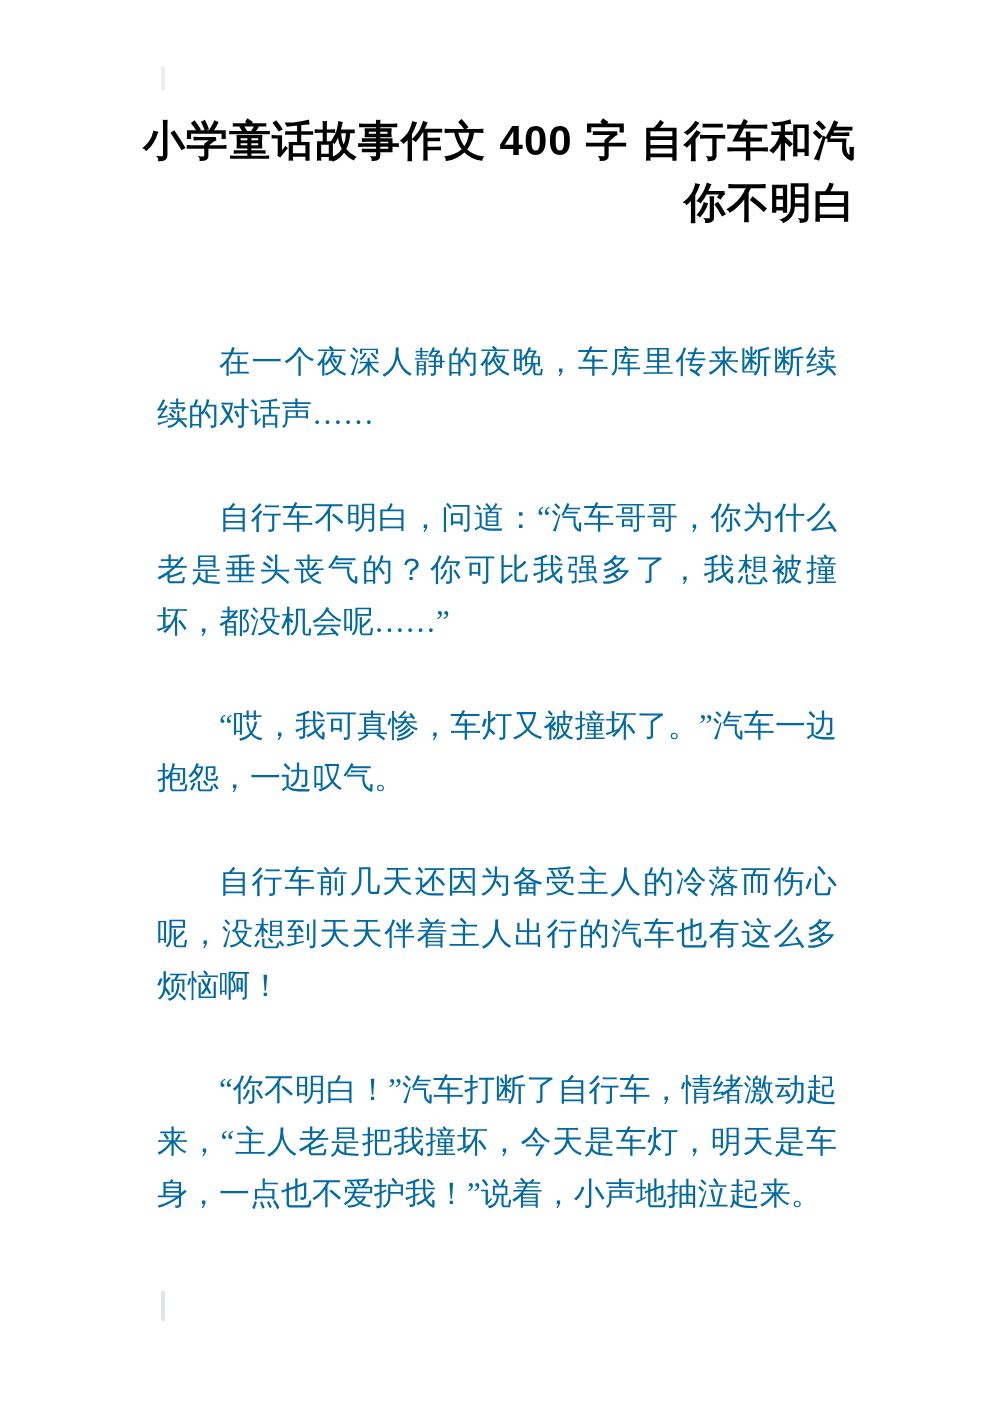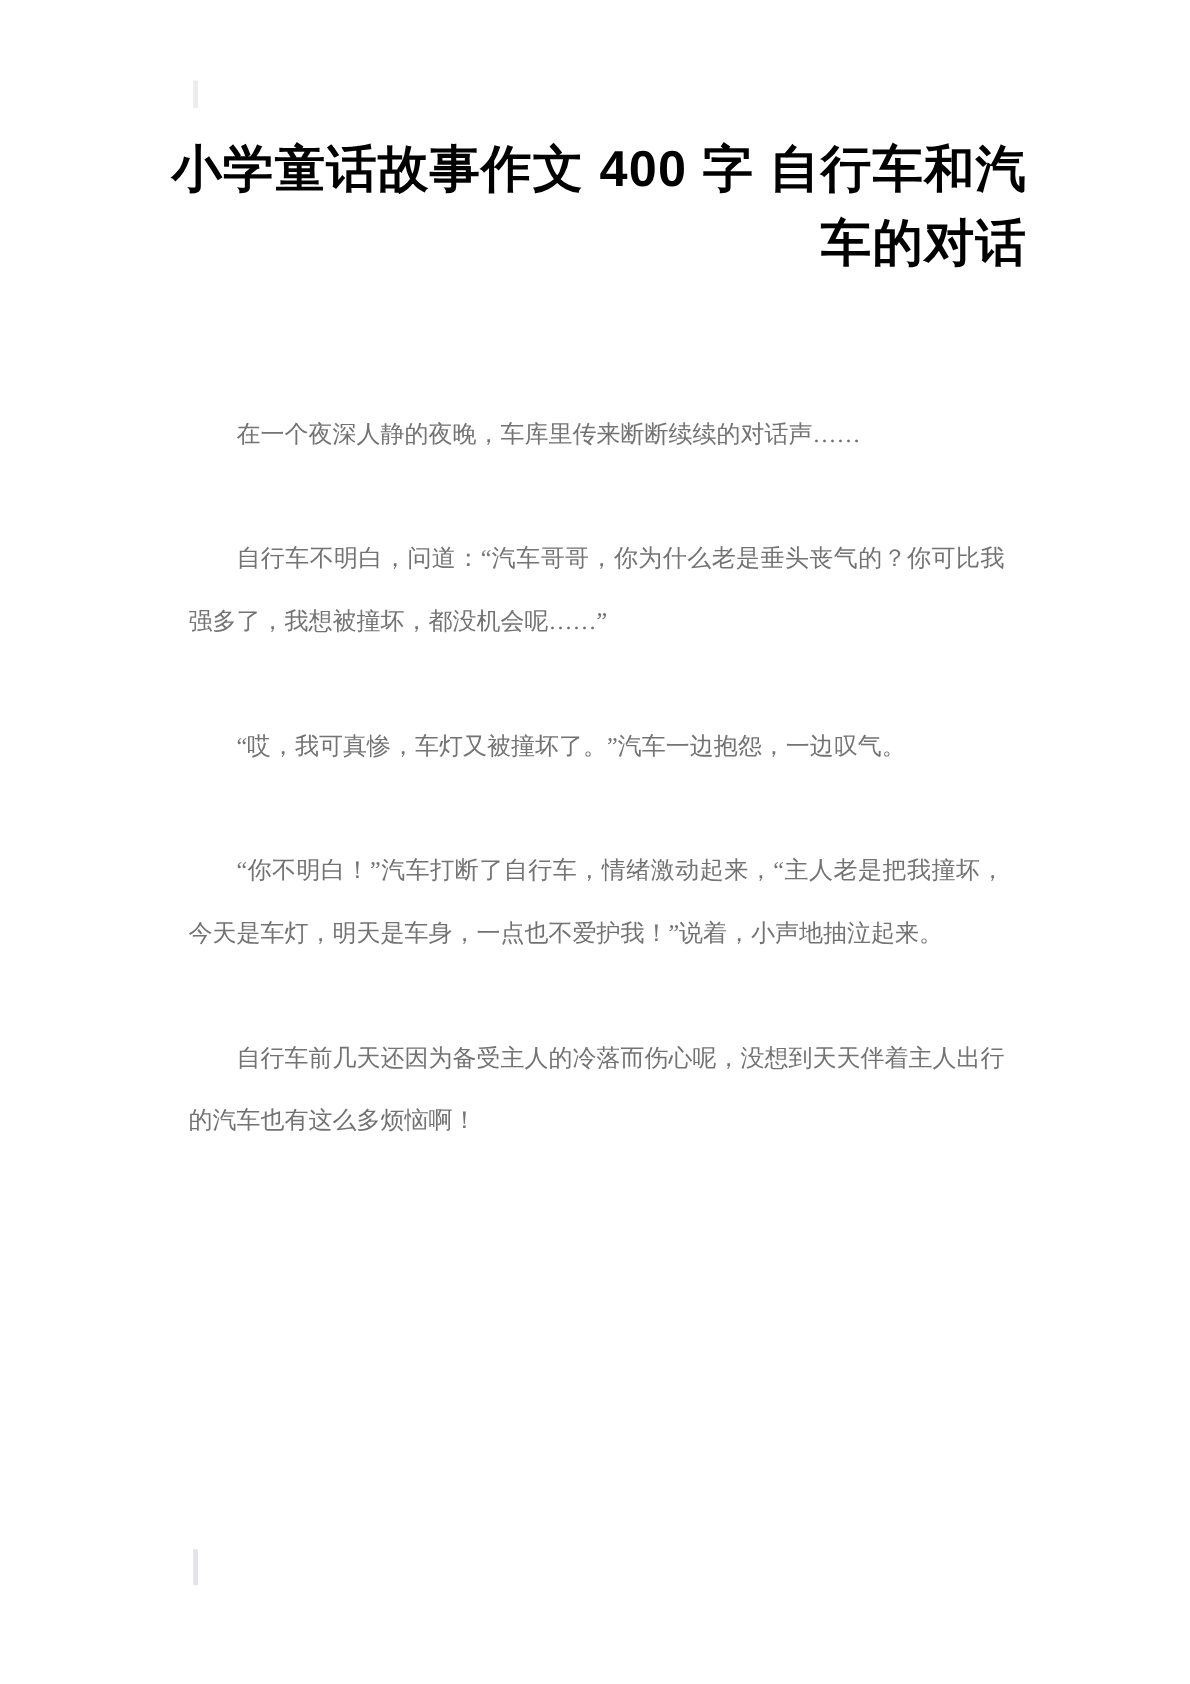--- a/index.html
+++ b/index.html
@@ -23,23 +23,23 @@
     font-weight: bold;
     font-size: 42px;
     line-height: 62px;
     color: #000000;
     letter-spacing: 1px;
   }
   .doc-body {
     width: 680px;
     margin: 102px 0 0 157px;
     font-family: "Liberation Serif", "DejaVu Serif", serif;
-    font-size: 20px;
+    font-size: 31px;
     line-height: 52px;
-    color: #737373;
+    color: #0369a1;
   }
   .doc-body p {
     margin: 0 0 52px 0;
     text-indent: 2em;
     text-align: justify;
     text-justify: inter-ideograph;
   }
   .edge-mark {
     position: absolute;
     left: 161px;
@@ -57,25 +57,25 @@
     background: #e3e3ee;
   }
 </style>
 </head>
 <body>
 
 <div class="page">
 
   <div class="edge-mark top"></div>
 
-  <h1 class="doc-title"><span>小学童话故事作文 400 字 自行车和汽</span><br><span>车的对话</span></h1>
+  <h1 class="doc-title"><span>小学童话故事作文 400 字 自行车和汽</span><br><span>你不明白</span></h1>
 
   <div class="doc-body">
     <p>在一个夜深人静的夜晚，车库里传来断断续续的对话声……</p>
     <p>自行车不明白，问道：“汽车哥哥，你为什么老是垂头丧气的？你可比我强多了，我想被撞坏，都没机会呢……”</p>
     <p>“哎，我可真惨，车灯又被撞坏了。”汽车一边抱怨，一边叹气。</p>
+    <p>自行车前几天还因为备受主人的冷落而伤心呢，没想到天天伴着主人出行的汽车也有这么多烦恼啊！</p>
     <p>“你不明白！”汽车打断了自行车，情绪激动起来，“主人老是把我撞坏，今天是车灯，明天是车身，一点也不爱护我！”说着，小声地抽泣起来。</p>
-    <p>自行车前几天还因为备受主人的冷落而伤心呢，没想到天天伴着主人出行的汽车也有这么多烦恼啊！</p>
   </div>
 
   <div class="edge-mark bottom"></div>
 
 </div>
 
 </body></html>

